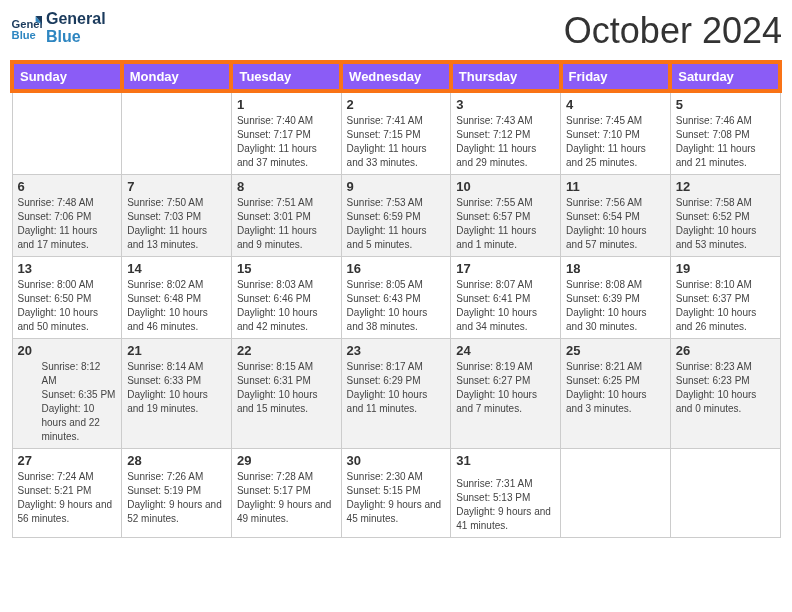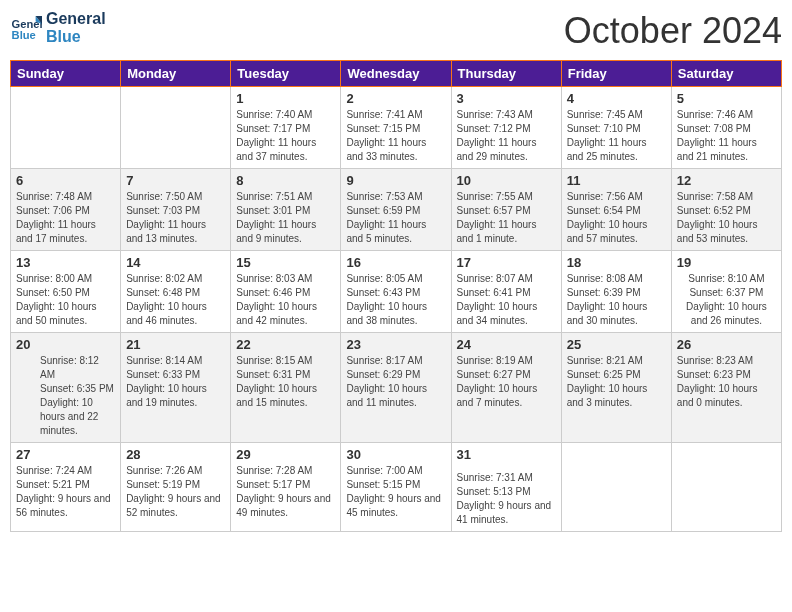--- a/index.html
+++ b/index.html
@@ -35,27 +35,27 @@
     .subtitle {
       font-size: 15px;
       color: #555;
     }
     table {
       width: 100%;
       border-collapse: collapse;
       table-layout: fixed;
     }
     thead tr th {
-      background: #4c1d95;
+      background: #8b5cf6;
       color: #fff;
       text-align: left;
       padding: 5px 6px;
       font-size: 13px;
       font-weight: bold;
-      border: 1px solid #f97316;
+      border: 4px solid #f97316;
     }
     tbody tr td {
       vertical-align: top;
       border: 1px solid #ccc;
       padding: 4px 5px;
       font-size: 10.5px;
       color: #333;
       height: 80px;
     }
     tbody tr:nth-child(odd) td {
@@ -220,21 +220,21 @@
 Daylight: 10 hours and 34 minutes.</div>
         </td>
         <td>
           <span class="day-number">18</span>
           <div class="day-info" style="white-space: pre-line;">Sunrise: 8:08 AM
 Sunset: 6:39 PM
 Daylight: 10 hours and 30 minutes.</div>
         </td>
         <td>
           <span class="day-number">19</span>
-          <div class="day-info" style="white-space: pre-line; text-align: center;">Sunrise: 8:10 AM
+          <div class="day-info" style="white-space: pre-line;">Sunrise: 8:10 AM
 Sunset: 6:37 PM
 Daylight: 10 hours and 26 minutes.</div>
         </td>
       </tr>
       <tr>
         <td>
           <span class="day-number">20</span>
           <div class="day-info" style="white-space: pre-line; margin-left: 24px;">Sunrise: 8:12 AM
 Sunset: 6:35 PM
 Daylight: 10 hours and 22 minutes.</div>
@@ -290,21 +290,21 @@
 Daylight: 9 hours and 52 minutes.</div>
         </td>
         <td>
           <span class="day-number">29</span>
           <div class="day-info" style="white-space: pre-line;">Sunrise: 7:28 AM
 Sunset: 5:17 PM
 Daylight: 9 hours and 49 minutes.</div>
         </td>
         <td>
           <span class="day-number">30</span>
-          <div class="day-info" style="white-space: pre-line;">Sunrise: 7:00 AM
+          <div class="day-info" style="white-space: pre-line;">Sunrise: 2:30 AM
 Sunset: 5:15 PM
 Daylight: 9 hours and 45 minutes.</div>
         </td>
         <td>
           <span class="day-number">31</span>
           <div class="day-info" style="white-space: pre-line; margin-top: 9px;">Sunrise: 7:31 AM
 Sunset: 5:13 PM
 Daylight: 9 hours and 41 minutes.</div>
         </td>
         <td></td>

